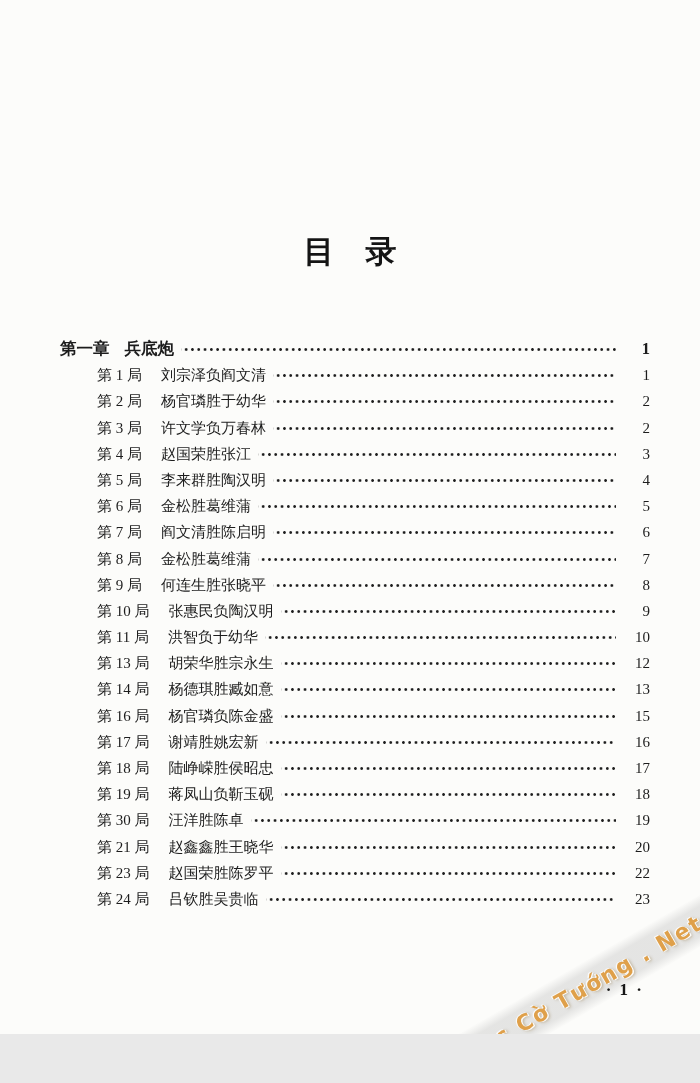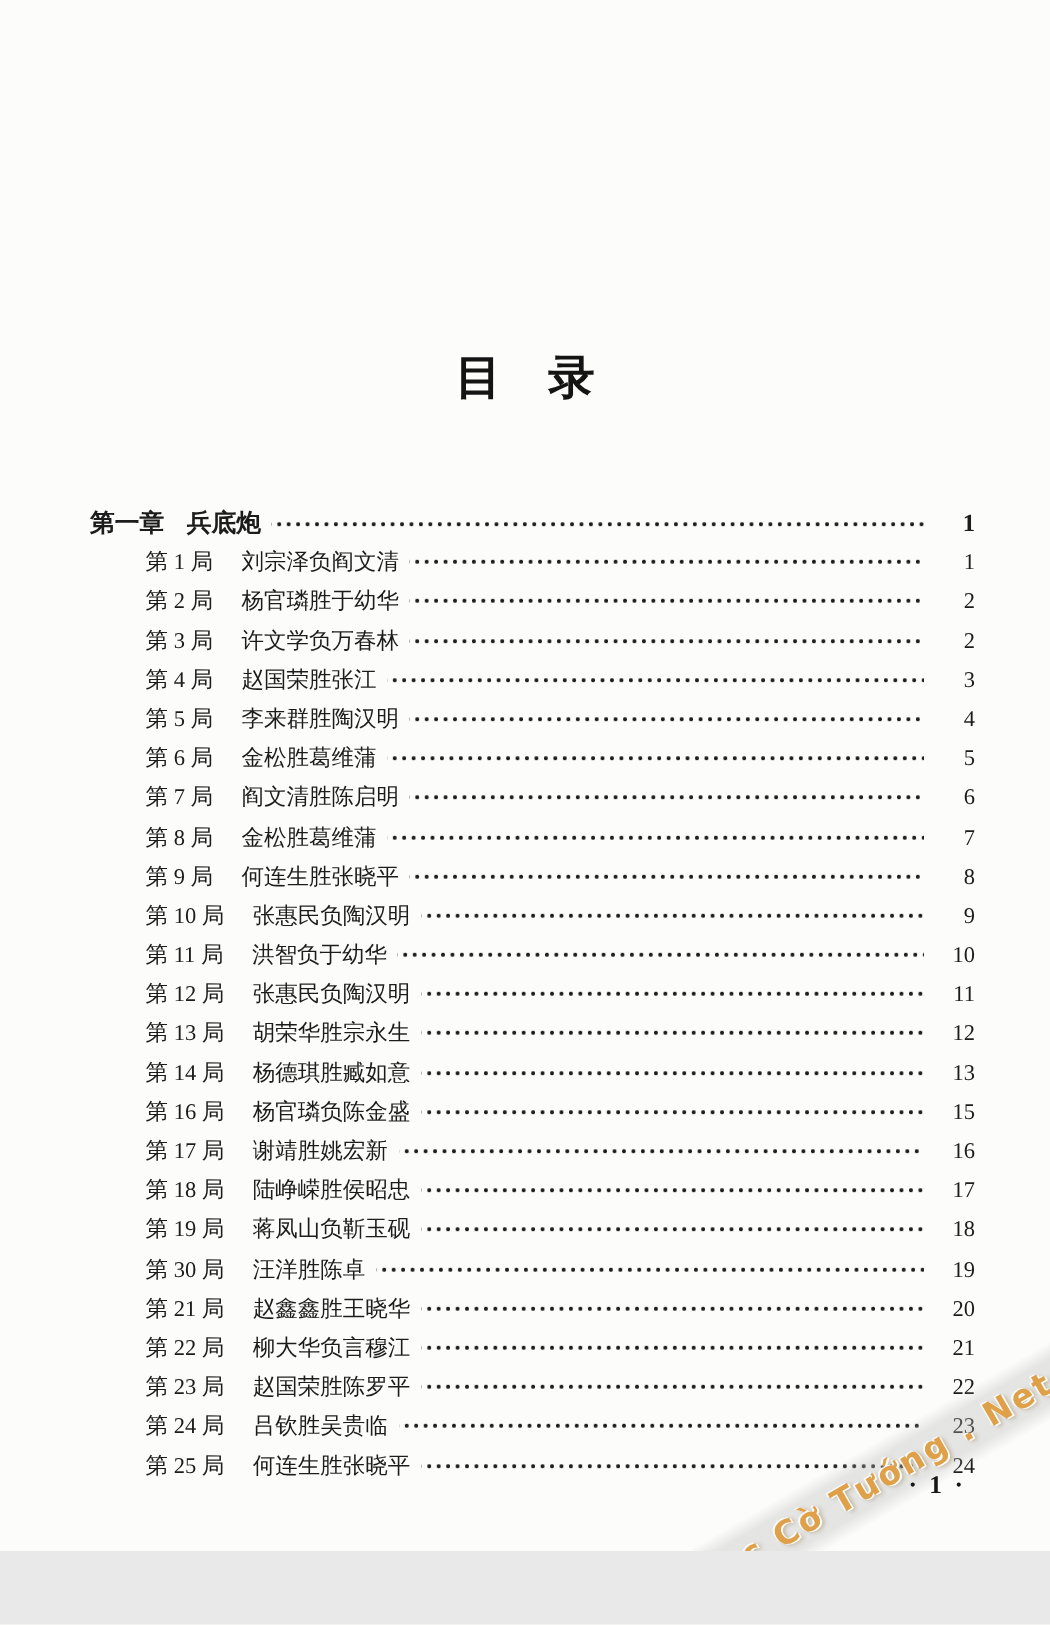--- a/index.html
+++ b/index.html
@@ -147,26 +147,20 @@
     <span class="pg">9</span>
   </div>
 
   <div class="row entry">
     <span class="num">第 11 局</span>
     <span class="name">洪智负于幼华</span>
     <span class="dots"></span>
     <span class="pg">10</span>
   </div>
 
-  <div class="row entry">
-    <span class="num">第 12 局</span>
-    <span class="name">张惠民负陶汉明</span>
-    <span class="dots"></span>
-    <span class="pg">11</span>
-  </div>
 
   <div class="row entry">
     <span class="num">第 13 局</span>
     <span class="name">胡荣华胜宗永生</span>
     <span class="dots"></span>
     <span class="pg">12</span>
   </div>
 
   <div class="row entry">
     <span class="num">第 14 局</span>
@@ -211,47 +205,35 @@
     <span class="pg">19</span>
   </div>
 
   <div class="row entry">
     <span class="num">第 21 局</span>
     <span class="name">赵鑫鑫胜王晓华</span>
     <span class="dots"></span>
     <span class="pg">20</span>
   </div>
 
-  <div class="row entry">
-    <span class="num">第 22 局</span>
-    <span class="name">柳大华负言穆江</span>
-    <span class="dots"></span>
-    <span class="pg">21</span>
-  </div>
 
   <div class="row entry">
     <span class="num">第 23 局</span>
     <span class="name">赵国荣胜陈罗平</span>
     <span class="dots"></span>
     <span class="pg">22</span>
   </div>
 
   <div class="row entry">
     <span class="num">第 24 局</span>
     <span class="name">吕钦胜吴贵临</span>
     <span class="dots"></span>
     <span class="pg">23</span>
   </div>
 
-  <div class="row entry">
-    <span class="num">第 25 局</span>
-    <span class="name">何连生胜张晓平</span>
-    <span class="dots"></span>
-    <span class="pg">24</span>
-  </div>
 </div>
   </div>
 
   <div class="watermark">
     <span class="wm-text" style="color: rgb(223, 160, 74);">Học Cờ Tướng . Net</span>
   </div>
 
   <div class="page-num">· 1 ·</div>
 
 </div>

